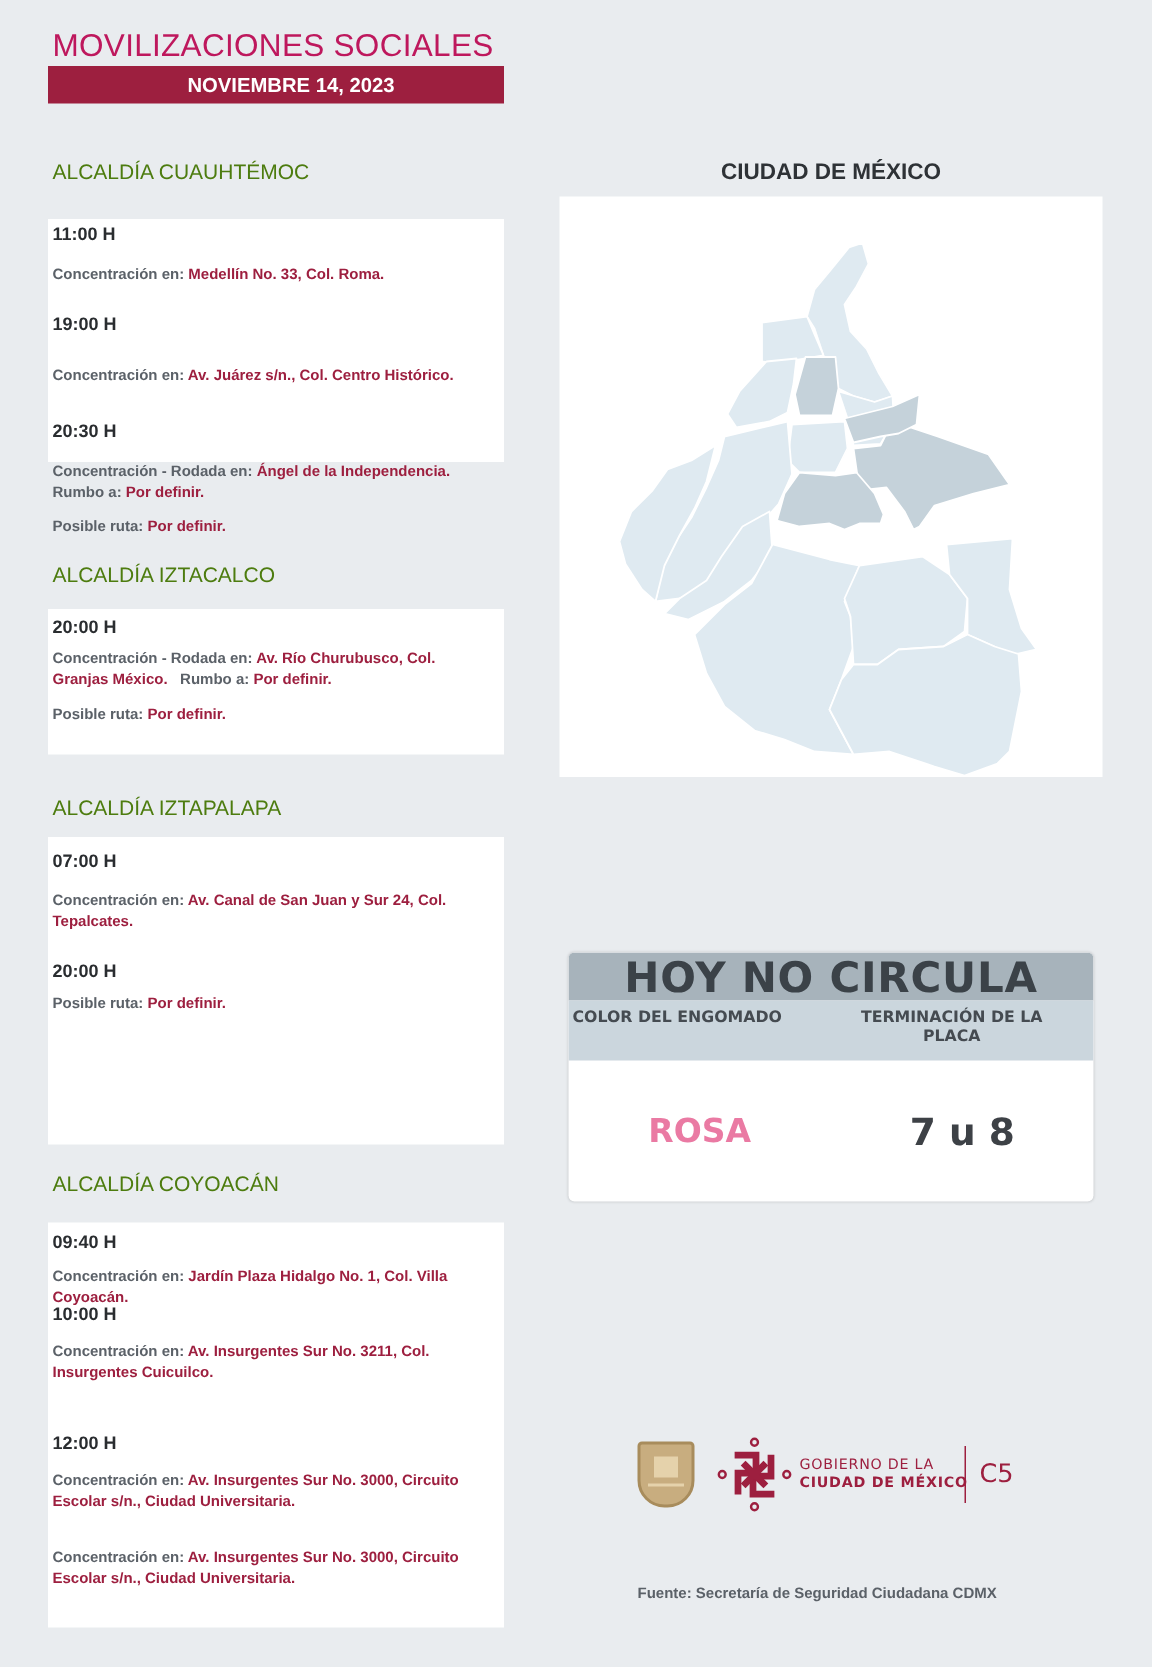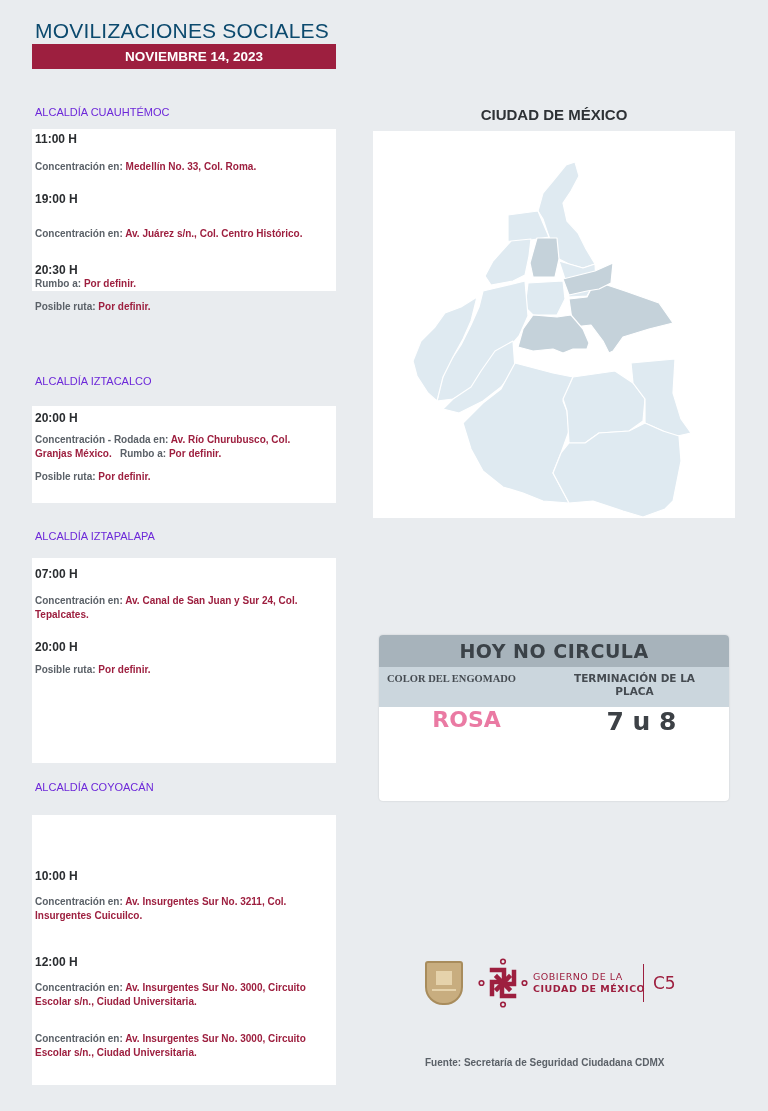--- a/index.html
+++ b/index.html
@@ -6,30 +6,30 @@
   html, body { width: 768px; height: 1111px; }
   body {
     background: #e9ecef;
     font-family: "Liberation Sans", sans-serif;
     position: relative;
     overflow: hidden;
     color: #2b2f33;
   }
   .title {
     position: absolute; left: 35px; top: 19px;
-    font-size: 21px; color: #0c4a6e; letter-spacing: 0.2px;
+    font-size: 21px; color: #be185d; letter-spacing: 0.2px;
     font-weight: normal;
   }
   .date-banner {
     position: absolute; left: 32px; top: 44px; width: 304px; height: 25px;
     background: #9d1f3f; color: #fff; font-weight: bold; font-size: 13.5px;
     text-align: center; line-height: 25px; padding-left: 20px;
   }
   .section-title {
-    position: absolute; left: 35px; font-size: 11px; color: #6d28d9;
+    position: absolute; left: 35px; font-size: 14px; color: #4d7c0f;
   }
   .box {
     position: absolute; left: 32px; width: 304px; background: #ffffff;
     padding: 0 4px;
   }
   .evt { position: absolute; left: 3px; right: 6px; }
   .time { font-weight: bold; font-size: 12px; color: #2a2d30; }
   .line { font-size: 10px; line-height: 14px; font-weight: bold; color: #5b6168; }
   .line .hl { color: #9d1f3f; }
   .map-title {
@@ -41,32 +41,32 @@
     background: #ffffff;
   }
   .map-box svg { position: absolute; left: 0; top: 0; }
   .hnc {
     position: absolute; left: 379px; top: 635px; width: 350px; height: 166px;
     background: #ffffff; border-radius: 4px; overflow: hidden;
     box-shadow: 0 0 2px rgba(0,0,0,0.15);
   }
   .hnc-head {
     height: 32px; background: #a7b3bb; color: #3b4248; font-weight: bold;
-    font-size: 19px; text-align: center; line-height: 33px; letter-spacing: 0.5px;
+    font-size: 28px; text-align: center; line-height: 33px; letter-spacing: 0.5px;
     font-family: "DejaVu Sans", sans-serif;
   }
   .hnc-sub {
     height: 40px; background: #cbd6dd; display: flex;
   }
   .hnc-sub div {
     flex: 1; text-align: center; font-weight: bold; font-size: 10.5px;
     color: #454b51; line-height: 13px; padding-top: 5px;
     font-family: "DejaVu Sans", sans-serif;
   }
-  .hnc-vals { display: flex; height: 94px; align-items: flex-start; }
+  .hnc-vals { display: flex; height: 94px; align-items: center; }
   .hnc-vals div { flex: 1; text-align: center; font-weight: bold; }
   .hnc-color { color: #ea7aa3; font-size: 22px; font-family: "DejaVu Sans", sans-serif; }
   .hnc-plate { color: #3d4146; font-size: 25px; font-family: "DejaVu Sans", sans-serif; }
   .logos {
     position: absolute; left: 423px; top: 958px; width: 270px; height: 50px;
   }
   .shield {
     position: absolute; left: 2px; top: 3px; width: 38px; height: 44px;
     background: #c8ad7f; border-radius: 3px 3px 18px 18px; border: 2px solid #a88c5c;
   }
@@ -89,31 +89,32 @@
     position: absolute; left: 425px; top: 1057px; font-size: 10px; font-weight: bold; color: #5b6168;
   }
 </style>
 </head>
 <body>
 
 <div class="title">MOVILIZACIONES SOCIALES</div>
 <div class="date-banner">NOVIEMBRE 14, 2023</div>
 
 <div class="section-title" style="top:106px">ALCALDÍA CUAUHTÉMOC</div>
-<div class="box" style="top:129px;height:162px">
+<div class="box" style="top:146px;height:162px">
   <div class="evt" style="top:3px">
     <div class="time">11:00 H</div>
     <div class="line" style="margin-top:14px"><span>Concentración en: </span><span class="hl">Medellín No. 33, Col. Roma.</span></div>
   </div>
   <div class="evt" style="top:63px">
     <div class="time">19:00 H</div>
     <div class="line" style="margin-top:21px"><span>Concentración en: </span><span class="hl">Av. Juárez s/n., Col. Centro Histórico.</span></div>
   </div>
   <div class="evt" style="top:134px">
     <div class="time">20:30 H</div>
+    <div class="line" style="margin-top:14px"><span>Concentración - Rodada en: </span><span class="hl">Ángel de la Independencia.</span></div>
     <div class="line"><span>Rumbo a: </span><span class="hl">Por definir.</span></div>
     <div class="line" style="margin-top:9px"><span>Posible ruta: </span><span class="hl">Por definir.</span></div>
   </div>
 </div>
 
 <div class="section-title" style="top:375px">ALCALDÍA IZTACALCO</div>
 <div class="box" style="top:406px;height:97px">
   <div class="evt" style="top:5px">
     <div class="time">20:00 H</div>
     <div class="line" style="margin-top:8px"><span>Concentración - Rodada en: </span><span class="hl">Av. Río Churubusco, Col. Granjas México.</span><span style="white-space:pre">   Rumbo a: </span><span class="hl">Por definir.</span></div>
@@ -128,20 +129,24 @@
     <div class="line" style="margin-top:13px"><span>Concentración en: </span><span class="hl">Av. Canal de San Juan y Sur 24, Col. Tepalcates.</span></div>
   </div>
   <div class="evt" style="top:82px">
     <div class="time">20:00 H</div>
     <div class="line" style="margin-top:9px"><span>Posible ruta: </span><span class="hl">Por definir.</span></div>
   </div>
 </div>
 
 <div class="section-title" style="top:781px">ALCALDÍA COYOACÁN</div>
 <div class="box" style="top:815px;height:270px">
+  <div class="evt" style="top:6px">
+    <div class="time">09:40 H</div>
+    <div class="line" style="margin-top:10px"><span>Concentración en: </span><span class="hl">Jardín Plaza Hidalgo No. 1, Col. Villa Coyoacán.</span></div>
+  </div>
   <div class="evt" style="top:54px">
     <div class="time">10:00 H</div>
     <div class="line" style="margin-top:12px"><span>Concentración en: </span><span class="hl">Av. Insurgentes Sur No. 3211, Col. Insurgentes Cuicuilco.</span></div>
   </div>
   <div class="evt" style="top:140px">
     <div class="time">12:00 H</div>
     <div class="line" style="margin-top:12px"><span>Concentración en: </span><span class="hl">Av. Insurgentes Sur No. 3000, Circuito Escolar s/n., Ciudad Universitaria.</span></div>
   </div>
   <div class="evt" style="top:205px">
     <div class="line" style="margin-top:12px"><span>Concentración en: </span><span class="hl">Av. Insurgentes Sur No. 3000, Circuito Escolar s/n., Ciudad Universitaria.</span></div>
@@ -184,21 +189,21 @@
       <path fill="#c5d2da" d="M160,184 L184,186 L198,184 L210,198 L216,212 L214,218 L200,218 L190,222 L180,218 L160,220 L145,216 L150,198 Z"></path>
 
       <path fill="#c5d2da" d="M164,107 L184,107 L186,128 L182,146 L160,146 L157,132 Z"></path>
     </g>
   </svg>
 </div>
 
 <div class="hnc">
   <div class="hnc-head">HOY NO CIRCULA</div>
   <div class="hnc-sub">
-    <div style="padding-left:2px;padding-right:18px;font-family:Liberation Serif, serif;">COLOR DEL ENGOMADO</div>
+    <div style="padding-left:2px;padding-right:18px;">COLOR DEL ENGOMADO</div>
     <div style="padding-left:24px;padding-right:24px;">TERMINACIÓN DE LA PLACA</div>
   </div>
   <div class="hnc-vals">
     <div class="hnc-color">ROSA</div>
     <div class="hnc-plate">7 u 8</div>
   </div>
 </div>
 
 <div class="logos">
   <div class="shield">

